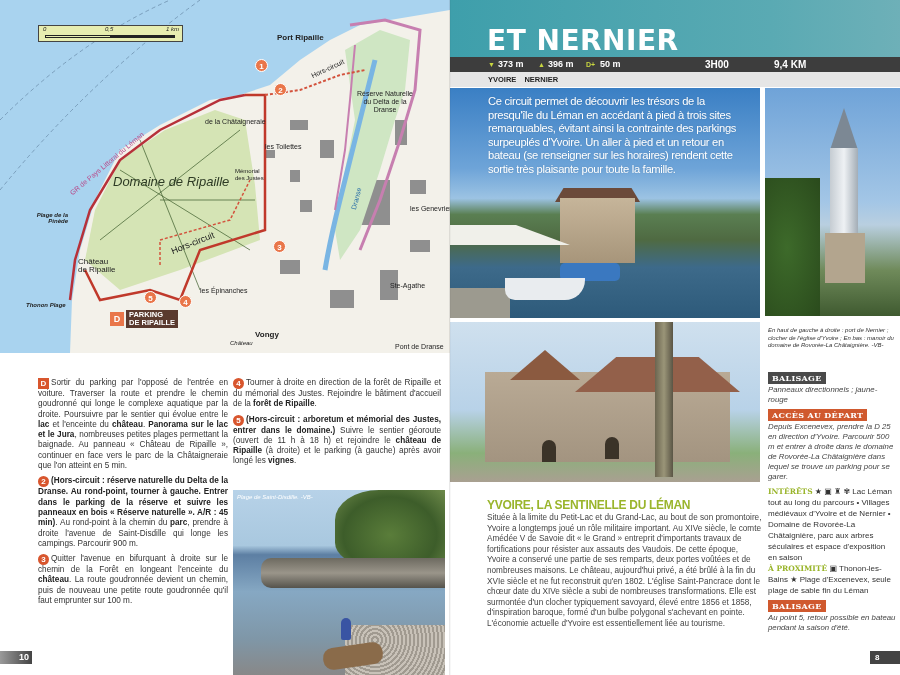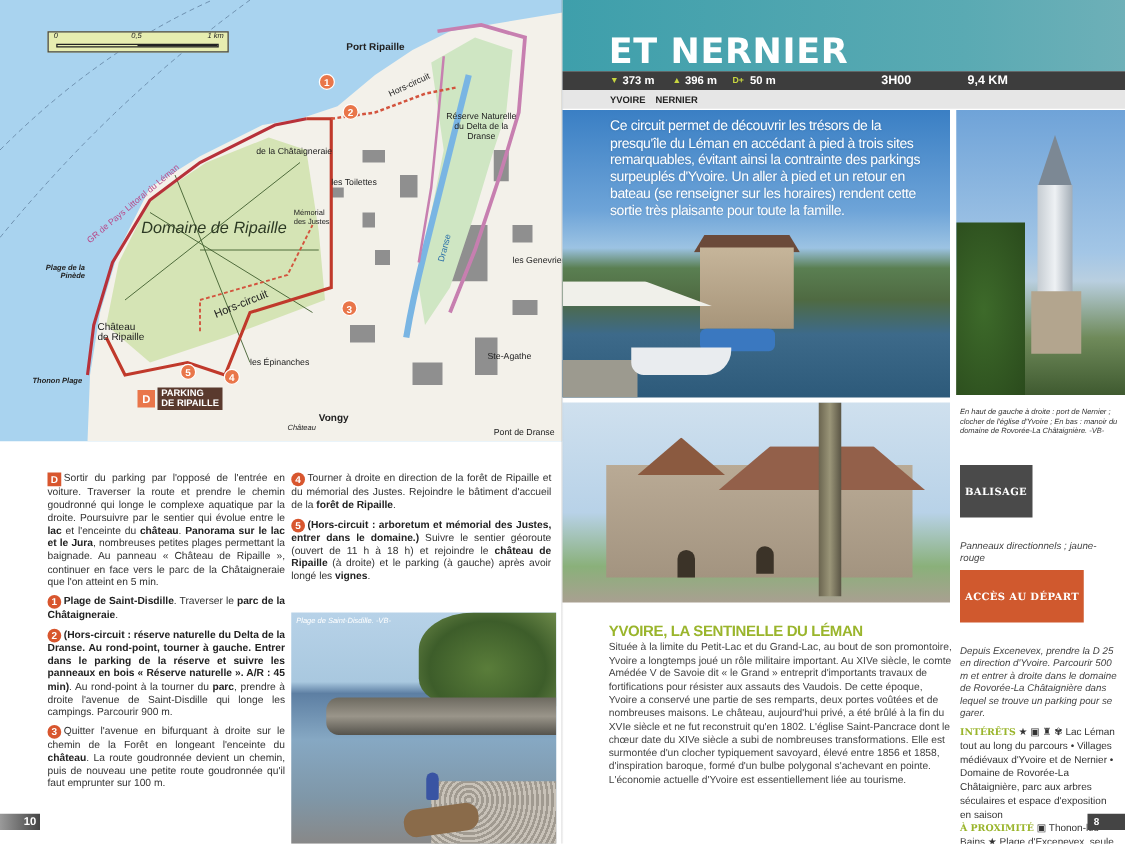--- a/index.html
+++ b/index.html
@@ -72,21 +72,21 @@
     background: linear-gradient(180deg, #cfe0ee 0%, #b8d2e8 55%, #8ab07a 82%, #a9a091 100%); }
   .photo-manor .bldg { position: absolute; left: 35px; top: 50px; width: 245px; height: 90px; background: linear-gradient(180deg, #b9aa95, #a39480); }
   .photo-manor .roof1 { position: absolute; left: 60px; top: 28px; width: 70px; height: 30px; background: #8b5a40; clip-path: polygon(50% 0, 100% 100%, 0 100%); }
   .photo-manor .roof2 { position: absolute; left: 125px; top: 35px; width: 165px; height: 35px; background: #93604a; clip-path: polygon(25% 0, 75% 0, 100% 100%, 0 100%); }
   .photo-manor .trunk { position: absolute; left: 205px; top: 0; width: 18px; height: 155px; background: linear-gradient(90deg, #6b6550, #9a9578, #5a5545); }
   .photo-manor .arch { position: absolute; width: 14px; height: 22px; background: #3b3328; border-radius: 7px 7px 0 0; }
 
   .captions-small { position: absolute; left: 318px; top: 327px; width: 130px; font-size: 6px; line-height: 7.6px; font-style: italic; color: #333; }
 
   .side { position: absolute; left: 318px; top: 372px; width: 128px; font-size: 7.8px; line-height: 10px; color: #444; }
-  .tag { display: inline-block; color: #fff; font-weight: bold; font-size: 8px; padding: 16px 4px; margin-bottom: 18px; font-family: "DejaVu Serif", serif; letter-spacing: 0.3px; }
+  .tag { display: inline-block; color: #fff; font-weight: bold; font-size: 8px; padding: 1px 4px; margin-bottom: 1px; font-family: "DejaVu Serif", serif; letter-spacing: 0.3px; }
   .tag.dark { background: #4a4a4a; }
   .tag.orange { background: #d0592e; }
   .side .it { font-style: italic; margin-bottom: 4px; }
   .side .g { color: #9ab52c; font-weight: bold; font-family: "DejaVu Serif", serif; font-size: 7.5px; }
   .side .body { font-size: 8px; line-height: 11px; color: #333; margin-bottom: 4px; }
 
   .yvoire { position: absolute; left: 37px; top: 498px; width: 275px; }
   .yvoire h2 { font-size: 12px; font-weight: bold; color: #9ab52c; letter-spacing: -0.3px; margin-bottom: 1px; font-family: "Liberation Sans", sans-serif; }
   .yvoire p { font-size: 8.2px; line-height: 10.6px; color: #444; }
 
@@ -179,24 +179,21 @@
         <span>DE RIPAILLE</span>
       </span>
     </div>
   </div>
 
   <div class="col col-a">
     <p>
       <span class="sq">D</span><span>Sortir du parking par l'opposé de l'entrée en voiture. Traverser la route et prendre le chemin goudronné qui longe le complexe aquatique par la droite. Poursuivre par le sentier qui évolue entre le </span><b>lac</b><span> et l'enceinte du </span><b>château</b><span>. </span><b>Panorama sur le lac et le Jura</b><span>, nombreuses petites plages permettant la baignade. Au panneau « Château de Ripaille », continuer en face vers le parc de la Châtaigneraie que l'on atteint en 5 min.</span>
     </p>
     <p>
-      <span class="num">1</span><b>Plage de Saint-Disdille</b><span>. Traverser le </span><b>parc de la Châtaigneraie</b><span>.</span>
-    </p>
-    <p>
-      <span class="num">2</span><b>(Hors-circuit : réserve naturelle du Delta de la Dranse. Au rond-point, tourner à gauche. Entrer dans le parking de la réserve et suivre les panneaux en bois « Réserve naturelle ». A/R : 45 min)</b><span>. Au rond-point à la tourner du </span><b>parc</b><span>, prendre à droite l'avenue de Saint-Disdille qui longe les campings. Parcourir 900 m.</span>
+      <span class="num">2</span><b>(Hors-circuit : réserve naturelle du Delta de la Dranse. Au rond-point, tourner à gauche. Entrer dans le parking de la réserve et suivre les panneaux en bois « Réserve naturelle ». A/R : 45 min)</b><span>. Au rond-point à la chemin du </span><b>parc</b><span>, prendre à droite l'avenue de Saint-Disdille qui longe les campings. Parcourir 900 m.</span>
     </p>
     <p>
       <span class="num">3</span><span>Quitter l'avenue en bifurquant à droite sur le chemin de la Forêt en longeant l'enceinte du </span><b>château</b><span>. La route goudronnée devient un chemin, puis de nouveau une petite route goudronnée qu'il faut emprunter sur 100 m.</span>
     </p>
   </div>
 
   <div class="col col-b">
     <p>
       <span class="num">4</span><span>Tourner à droite en direction de la forêt de Ripaille et du mémorial des Justes. Rejoindre le bâtiment d'accueil de la </span><b>forêt de Ripaille</b><span>.</span>
     </p>

